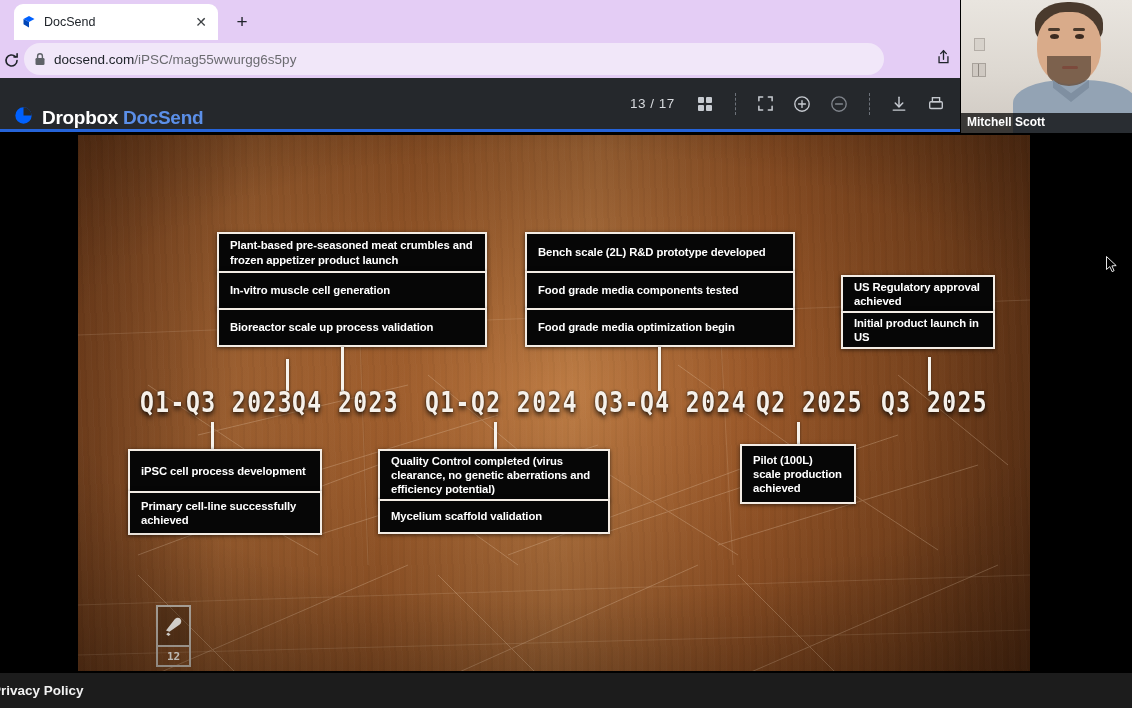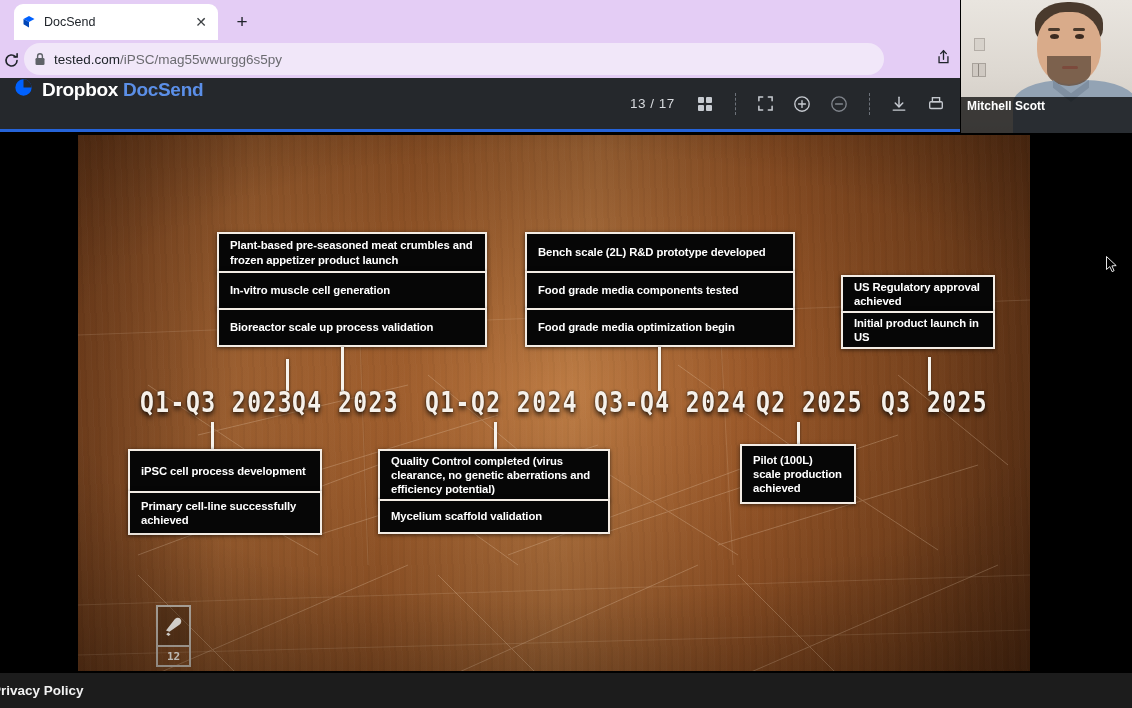--- a/index.html
+++ b/index.html
@@ -49,21 +49,21 @@
   .ext-badge {
     position: absolute; right: -3px; bottom: -3px; background: #16181c; color: #fff;
     font-size: 8px; line-height: 10px; min-width: 11px; height: 11px; text-align: center;
     border-radius: 2px; font-weight: bold;
   }
 
   
   .appbar {
     position: absolute; left: 0; top: 78px; width: 1132px; height: 54px;
     background: #25282c; border-bottom: 3px solid #2563d8;
-    display: flex; align-items: flex-start;
+    display: flex; align-items: flex-end;
   }
   .brand { display: flex; align-items: center; gap: 9px; margin-left: 14px; }
   .brand-text { font-size: 19px; font-weight: bold; color: #fff; letter-spacing: -0.3px; }
   .brand-text .sub { color: #5b8fe8; font-weight: bold; }
   .toolbar { position: absolute; left: 630px; top: 0; height: 51px; display: flex; align-items: center; gap: 4px; }
   .pagecount { color: #d7dade; font-size: 13.5px; letter-spacing: .5px; margin-right: 10px; }
   .tbtn { width: 33px; height: 33px; display: flex; align-items: center; justify-content: center; color: #c7cbd1; }
   .tsep { width: 1px; height: 22px; border-left: 1px dashed #6d727a; margin: 0 9px; }
 
   
@@ -148,21 +148,21 @@
   .wc-eye { position: absolute; top: 34px; width: 9px; height: 5px; background: #3b2a20; border-radius: 50%; }
   .wc-eye.l { left: 41px; } .wc-eye.r { left: 66px; }
   .wc-brow { position: absolute; top: 28px; width: 12px; height: 3px; background: #4a3a2d; border-radius: 2px; }
   .wc-brow.l { left: 39px; } .wc-brow.r { left: 64px; }
   .wc-beard { position: absolute; left: 38px; top: 56px; width: 44px; height: 30px; background: #6b5342; border-radius: 0 0 50% 50%; opacity: .85; }
   .wc-mouth { position: absolute; left: 53px; top: 66px; width: 16px; height: 3px; background: #7c4a3c; border-radius: 2px; }
   .wc-body { position: absolute; left: 4px; top: 80px; width: 124px; height: 55px; background: #93a3b4; border-radius: 42% 42% 0 0; }
   .wc-collar { position: absolute; left: 44px; top: 80px; width: 36px; height: 22px; background: #7f8fa1;
     clip-path: polygon(0 0, 50% 60%, 100% 0, 100% 35%, 50% 100%, 0 35%); }
   .wc-name {
-    position: absolute; left: 0; bottom: 0; padding: 2px 6px 20px 6px;
+    position: absolute; left: 0; bottom: 0; padding: 2px 6px 4px 6px;
     background: rgba(0,0,0,.72); color: #fff; font-size: 12px; font-weight: bold;
     white-space: nowrap; width: 100%;
   }
 
   .cursor { position: absolute; left: 1106px; top: 256px; width: 11px; height: 17px; }
 </style>
 </head>
 <body>
 
 <div class="browser">
@@ -189,21 +189,21 @@
       </svg>
     </div>
 
     <div class="urlbox">
       <span class="lock">
         <svg width="12" height="14" viewBox="0 0 12 14">
           <rect x="1.5" y="6" width="9" height="7" rx="1.3" fill="#5f6368"></rect>
           <path d="M3.6 6V4.1a2.4 2.4 0 0 1 4.8 0V6" fill="none" stroke="#5f6368" stroke-width="1.4"></path>
         </svg>
       </span>
-      <span class="url"><span>tested.com</span><span class="dim">/iPSC/mag55wwurgg6s5py</span></span>
+      <span class="url"><span>docsend.com</span><span class="dim">/iPSC/mag55wwurgg6s5py</span></span>
     </div>
 
     <div class="omni-actions">
       <span class="iconbtn">
         <svg width="15" height="16" viewBox="0 0 16 18" fill="none" stroke="#20252b" stroke-width="1.5" stroke-linecap="round">
           <path d="M8 11.5V2"></path>
             <path d="M4.8 5.2 8 2l3.2 3.2"></path>
           <path d="M3 8.6v6.7h10V8.6"></path>
         </svg>
       </span>

